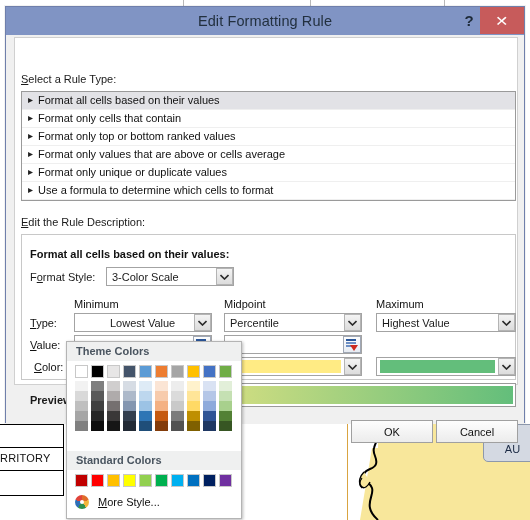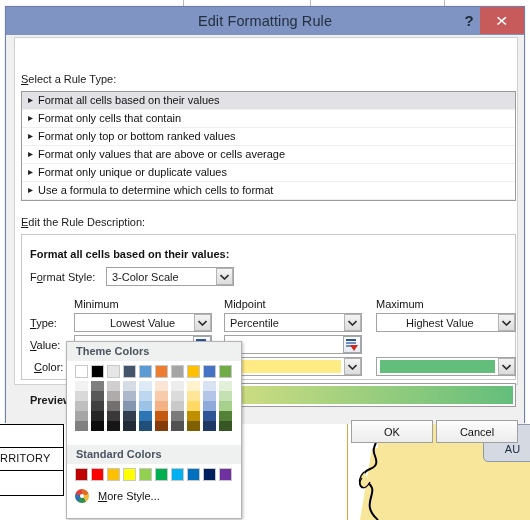--- a/index.html
+++ b/index.html
@@ -165,21 +165,21 @@
     height:19px;line-height:19px;padding-left:9px;font-size:11px;font-weight:bold;
     color:#4a5560;background:#eff0f0;
   }
   .pk-grid{padding:4px 6px 0 8px;}
   .pk-row{display:flex;}
   .pk-row.first{margin-bottom:3px;}
   .pk-cell{width:13px;height:13px;margin-right:3px;box-sizing:border-box;cursor:pointer;}
   .pk-cell.bordered{border:1px solid #c8c8c8;}
   .pk-var{width:13px;height:10px;margin-right:3px;box-sizing:border-box;cursor:pointer;}
   .pk-col{display:flex;flex-direction:column;}
-  #std-head{margin-top:14px;}
+  #std-head{margin-top:20px;}
   #more{
     display:flex;align-items:center;height:22px;padding-left:8px;margin-top:4px;cursor:pointer;
   }
   #more .mc-label{font-size:11px;margin-left:9px;color:#111;}
   #more .mc-label u{text-decoration:underline;}
   .pieicon{width:14px;height:14px;border-radius:50%;position:relative;overflow:hidden;
     background:conic-gradient(#e06c2a 0deg 72deg,#f2b63c 72deg 144deg,#2f8f4e 144deg 216deg,#2e6fb7 216deg 288deg,#e0433a 288deg 360deg);}
   .pieicon::after{content:"";position:absolute;left:5px;top:5px;width:4px;height:4px;background:#fff;border-radius:50%;}
 </style>
 </head>
@@ -295,21 +295,21 @@
       </span>
     </div>
     <div class="field" style="left:218px;top:278px;width:138px;">
       <span class="fval">Percentile</span>
       <span class="arrowbtn">
         <svg width="9" height="6" viewBox="0 0 9 6">
             <path d="M0.5 1 L4.5 5 L8.5 1" fill="none" stroke="#2b2b2b" stroke-width="1.6"></path>
           </svg>
       </span>
     </div>
-    <div class="field" style="left:370px;top:278px;width:140px;padding-left:24px;">
+    <div class="field" style="left:370px;top:278px;width:140px;">
       <span class="fval">Highest Value</span>
       <span class="arrowbtn">
         <svg width="9" height="6" viewBox="0 0 9 6">
             <path d="M0.5 1 L4.5 5 L8.5 1" fill="none" stroke="#2b2b2b" stroke-width="1.6"></path>
           </svg>
       </span>
     </div>
 
     <div class="row-label" style="left:24px;top:304px;">
       <u>V</u><span>alue:</span>

